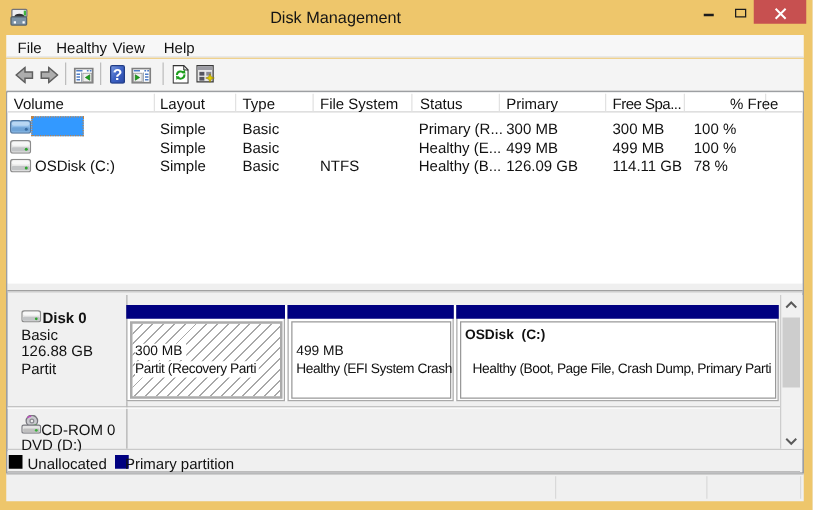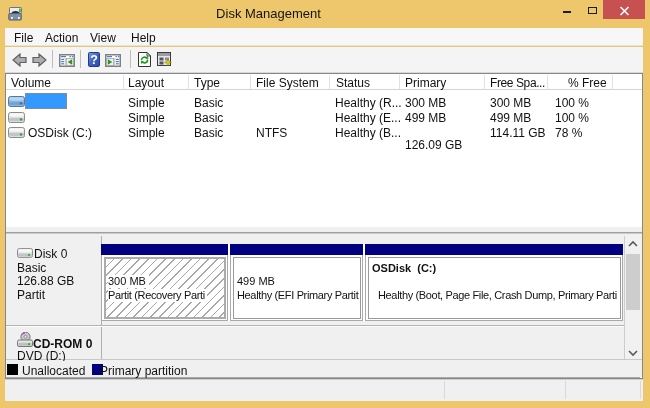--- a/index.html
+++ b/index.html
@@ -24,21 +24,21 @@
 
 <div class="abs" style="left:563px;top:11px;width:8px;height:2px;background:#1c1c1c"></div>
 <div class="abs" style="left:588px;top:7px;width:9px;height:7px;border:1.5px solid #1c1c1c"></div>
 <div class="abs" style="left:603px;top:0;width:42px;height:19px;background:#C75050"></div>
 <svg class="abs" style="left:619px;top:6px" width="11" height="10" viewBox="0 0 11 10">
   <path d="M1.5 1 L9.5 9 M9.5 1 L1.5 9" stroke="#fff" stroke-width="1.6"></path>
 </svg>
 
 <div class="abs" style="left:5px;top:28px;width:638px;height:18px;background:#F7F7F7;border-bottom:1px solid #E3E3E3"></div>
 <div class="abs t12" style="left:14px;top:31px">File</div>
-<div class="abs t12" style="left:45px;top:31px">Action</div>
+<div class="abs t12" style="left:45px;top:31px">Healthy</div>
 <div class="abs t12" style="left:90px;top:31px">View</div>
 <div class="abs t12" style="left:131px;top:31px">Help</div>
 
 <div class="abs" style="left:5px;top:47px;width:638px;height:26px;background:#F4F4F4;border-bottom:1px solid #D8D8D8"></div>
 
 <svg class="abs" style="left:12px;top:53px" width="15" height="14" viewBox="0 0 15 14">
   <path d="M14 4.5 H8 V1 L1 7 L8 13 V9.5 H14 z" fill="#ADADAD" stroke="#5f5f5f" stroke-width="1.2"></path>
 </svg>
 
 <svg class="abs" style="left:32px;top:53px" width="15" height="14" viewBox="0 0 15 14">
@@ -117,21 +117,21 @@
 <div class="abs" style="left:484px;top:75px;width:1px;height:14px;background:#E2E2E2"></div>
 <div class="abs" style="left:547px;top:75px;width:1px;height:14px;background:#E2E2E2"></div>
 <div class="abs" style="left:612px;top:75px;width:1px;height:14px;background:#E2E2E2"></div>
 <div class="abs t12" style="left:11px;top:76px">Volume</div>
 <div class="abs t12" style="left:128px;top:76px">Layout</div>
 <div class="abs t12" style="left:194px;top:76px">Type</div>
 <div class="abs t12" style="left:256px;top:76px">File System</div>
 <div class="abs t12" style="left:336px;top:76px">Status</div>
 <div class="abs t12" style="left:405px;top:76px">Primary</div>
 <div class="abs t12" style="left:490px;top:76px;letter-spacing:-0.4px">Free Spa...</div>
-<div class="abs t12" style="left:568px;top:76px">% Free</div>
+<div class="abs t12" style="left:584px;top:76px">% Free</div>
 
 <svg class="abs" style="left:8px;top:95.5px" width="17" height="11" viewBox="0 0 17 11">
   <rect x="0.5" y="0.5" width="16" height="10" rx="2" fill="#8FBCE8" stroke="#55789e"></rect>
   <rect x="1.5" y="1.3" width="14" height="3.2" rx="1.5" fill="#B8D6F2"></rect>
   <rect x="1.1" y="5.8" width="14.8" height="3.4" rx="1.3" fill="#6FA3D6"></rect>
   <circle cx="13" cy="7.4" r="1.2" fill="#3a6ea5"></circle>
 </svg>
 <svg class="abs" style="left:8px;top:111.5px" width="17" height="11" viewBox="0 0 17 11">
   <rect x="0.5" y="0.5" width="16" height="10" rx="2" fill="#E6E6E6" stroke="#8c8c8c"></rect>
   <rect x="1.5" y="1.3" width="14" height="3.2" rx="1.5" fill="#F7F7F7"></rect>
@@ -142,75 +142,75 @@
   <rect x="0.5" y="0.5" width="16" height="10" rx="2" fill="#E6E6E6" stroke="#8c8c8c"></rect>
   <rect x="1.5" y="1.3" width="14" height="3.2" rx="1.5" fill="#F7F7F7"></rect>
   <rect x="1.1" y="5.8" width="14.8" height="3.4" rx="1.3" fill="#C2C4C6"></rect>
   <circle cx="13" cy="7.4" r="1.2" fill="#2FA52F"></circle>
 </svg>
 
 <div class="abs" style="left:25px;top:93px;width:42px;height:16px;background:#3399FF;outline:1px dotted #BE8348;outline-offset:-1px"></div>
 
 <div class="abs t12" style="left:128px;top:96px">Simple</div>
 <div class="abs t12" style="left:194px;top:96px">Basic</div>
-<div class="abs t12" style="left:335px;top:96px">Healthy (R...</div>
+<div class="abs t12" style="left:335px;top:96px">Primary (R...</div>
 <div class="abs t12" style="left:405px;top:96px">300 MB</div>
 <div class="abs t12" style="left:490px;top:96px">300 MB</div>
 <div class="abs t12" style="left:555px;top:96px">100 %</div>
 
 <div class="abs t12" style="left:128px;top:111px">Simple</div>
 <div class="abs t12" style="left:194px;top:111px">Basic</div>
 <div class="abs t12" style="left:335px;top:111px">Healthy (E...</div>
 <div class="abs t12" style="left:405px;top:111px">499 MB</div>
 <div class="abs t12" style="left:490px;top:111px">499 MB</div>
 <div class="abs t12" style="left:555px;top:111px">100 %</div>
 
 <div class="abs t12" style="left:28px;top:126px">OSDisk (C:)</div>
 <div class="abs t12" style="left:128px;top:126px">Simple</div>
 <div class="abs t12" style="left:194px;top:126px">Basic</div>
 <div class="abs t12" style="left:256px;top:126px">NTFS</div>
 <div class="abs t12" style="left:335px;top:126px">Healthy (B...</div>
-<div class="abs t12" style="left:405px;top:138px">126.09 GB</div>
+<div class="abs t12" style="left:405px;top:126px">126.09 GB</div>
 <div class="abs t12" style="left:490px;top:126px">114.11 GB</div>
 <div class="abs t12" style="left:555px;top:126px">78 %</div>
 
 <div class="abs" style="left:6px;top:227px;width:636px;height:5px;background:#EFEFEF"></div>
 <div class="abs" style="left:6px;top:232px;width:636px;height:1px;background:#A0A0A0"></div>
 <div class="abs" style="left:6px;top:233px;width:636px;height:1px;background:#C9C9C9"></div>
 
 <div class="abs" style="left:101px;top:236px;width:1px;height:123px;background:#B0B0B0"></div>
 
 <div class="abs" style="left:6px;top:359px;width:636px;height:1px;background:#C9C9C9"></div>
 
 <svg class="abs" style="left:17px;top:248px" width="16" height="10" viewBox="0 0 16 10">
   <rect x="0.5" y="0.6" width="15" height="8.8" rx="1.8" fill="#E6E6E6" stroke="#8c8c8c"></rect>
   <rect x="1.4" y="1.3" width="13.2" height="3" rx="1.4" fill="#F7F7F7"></rect>
   <rect x="1.1" y="5.4" width="13.8" height="3.2" rx="1.2" fill="#C2C4C6"></rect>
   <circle cx="12" cy="7" r="1.1" fill="#2FA52F"></circle>
 </svg>
-<div class="abs t12" style="left:34px;top:247px;font-weight:normal">Disk 0</div>
+<div class="abs t12" style="left:34px;top:247px;font-weight:bold">Disk 0</div>
 <div class="abs t12" style="left:17px;top:261px">Basic</div>
 <div class="abs t12" style="left:17px;top:274px">126.88 GB</div>
 <div class="abs t12" style="left:17px;top:287.5px">Partit</div>
 
 <div class="abs" style="left:228px;top:243.5px;width:2px;height:77.5px;background:#fff"></div>
 <div class="abs" style="left:363px;top:243.5px;width:2px;height:77.5px;background:#fff"></div>
 
 <div class="abs" style="left:101px;top:243.5px;width:127px;height:77.5px;border:1px solid #A9A9A9;background:#fff">
   <div class="abs" style="left:-1px;top:-1px;width:127px;height:11px;background:#000080"></div>
   <div class="abs" style="left:1.5px;top:12.5px;right:1.5px;bottom:1.5px;border:2px solid #ABABAB;background:repeating-linear-gradient(135deg,#fff 0,#fff 5px,#A8A8A8 5px,#A8A8A8 6.1px)"></div>
   <div class="abs t11" style="left:6px;top:30.5px;background:#fff;padding-right:3px">300 MB</div>
   <div class="abs t11" style="left:6px;top:44px;background:#fff;padding-right:2px;letter-spacing:-0.35px">Partit (Recovery Parti</div>
 </div>
 
 <div class="abs" style="left:230px;top:243.5px;width:133px;height:77.5px;border:1px solid #A9A9A9;background:#fff">
   <div class="abs" style="left:-1px;top:-1px;width:133px;height:11px;background:#000080"></div>
   <div class="abs" style="left:1.5px;top:12.5px;right:1.5px;bottom:1.5px;border:1px solid #999"></div>
   <div class="abs t11" style="left:6px;top:30.5px">499 MB</div>
-  <div class="abs t11" style="left:6px;top:44px;width:125px;overflow:hidden;letter-spacing:-0.35px">Healthy (EFI Primary Partit</div>
+  <div class="abs t11" style="left:6px;top:44px;width:125px;overflow:hidden;letter-spacing:-0.35px">Healthy (EFI System Crash</div>
 </div>
 
 <div class="abs" style="left:365px;top:243.5px;width:258px;height:77.5px;border:1px solid #A9A9A9;background:#fff">
   <div class="abs" style="left:-1px;top:-1px;width:258px;height:11px;background:#000080"></div>
   <div class="abs" style="left:1.5px;top:12.5px;right:1.5px;bottom:1.5px;border:1px solid #999"></div>
   <div class="abs t11" style="left:6px;top:17px;font-weight:bold">OSDisk&nbsp; (C:)</div>
   <div class="abs t11" style="left:12px;top:44px;width:294px;overflow:hidden;letter-spacing:-0.35px">Healthy (Boot, Page File, Crash Dump, Primary Parti</div>
 </div>
 
 <div class="abs" style="left:6px;top:325px;width:618px;height:1px;background:#B4B4B4"></div>
@@ -218,21 +218,21 @@
 
 <svg class="abs" style="left:17px;top:332px" width="16" height="15" viewBox="0 0 16 15">
   <circle cx="8.5" cy="4.8" r="4.6" fill="#C9C9CE" stroke="#77777d"></circle>
   <circle cx="8.5" cy="4.8" r="1.5" fill="#EFEFEF" stroke="#8a8a90"></circle>
   <path d="M5 2.2 A4 4 0 0 1 8 1" fill="none" stroke="#C24BC2" stroke-width="1.3"></path>
   <path d="M12 7.5 A4 4 0 0 1 9.5 8.7" fill="none" stroke="#55B855" stroke-width="1.3"></path>
   <rect x="0.5" y="8" width="15" height="6.5" rx="1.5" fill="#E4E4E4" stroke="#77777d"></rect>
   <rect x="1.5" y="10.8" width="13" height="3" rx="1" fill="#BFBFBF"></rect>
   <circle cx="12" cy="12.2" r="1.1" fill="#3BAF3B"></circle>
 </svg>
-<div class="abs t12" style="left:33px;top:337px;font-weight:bold">CD-ROM 0</div>
+<div class="abs t12" style="left:33px;top:337px;font-weight:normal">CD-ROM 0</div>
 <div class="abs t12" style="left:17px;top:349px">DVD (D:)</div>
 
 <div class="abs" style="left:624px;top:236px;width:18px;height:123px;background:#F1F1F1;border-left:1px solid #CDCDCD"></div>
 <svg class="abs" style="left:628px;top:240px" width="10" height="8" viewBox="0 0 10 8">
   <path d="M1 6 L5 2 L9 6" fill="none" stroke="#5a5a5a" stroke-width="1.6"></path>
 </svg>
 <div class="abs" style="left:626px;top:254px;width:14px;height:56px;background:#CDCDCD"></div>
 <svg class="abs" style="left:628px;top:349px" width="10" height="8" viewBox="0 0 10 8">
   <path d="M1 2 L5 6 L9 2" fill="none" stroke="#5a5a5a" stroke-width="1.6"></path>
 </svg>

